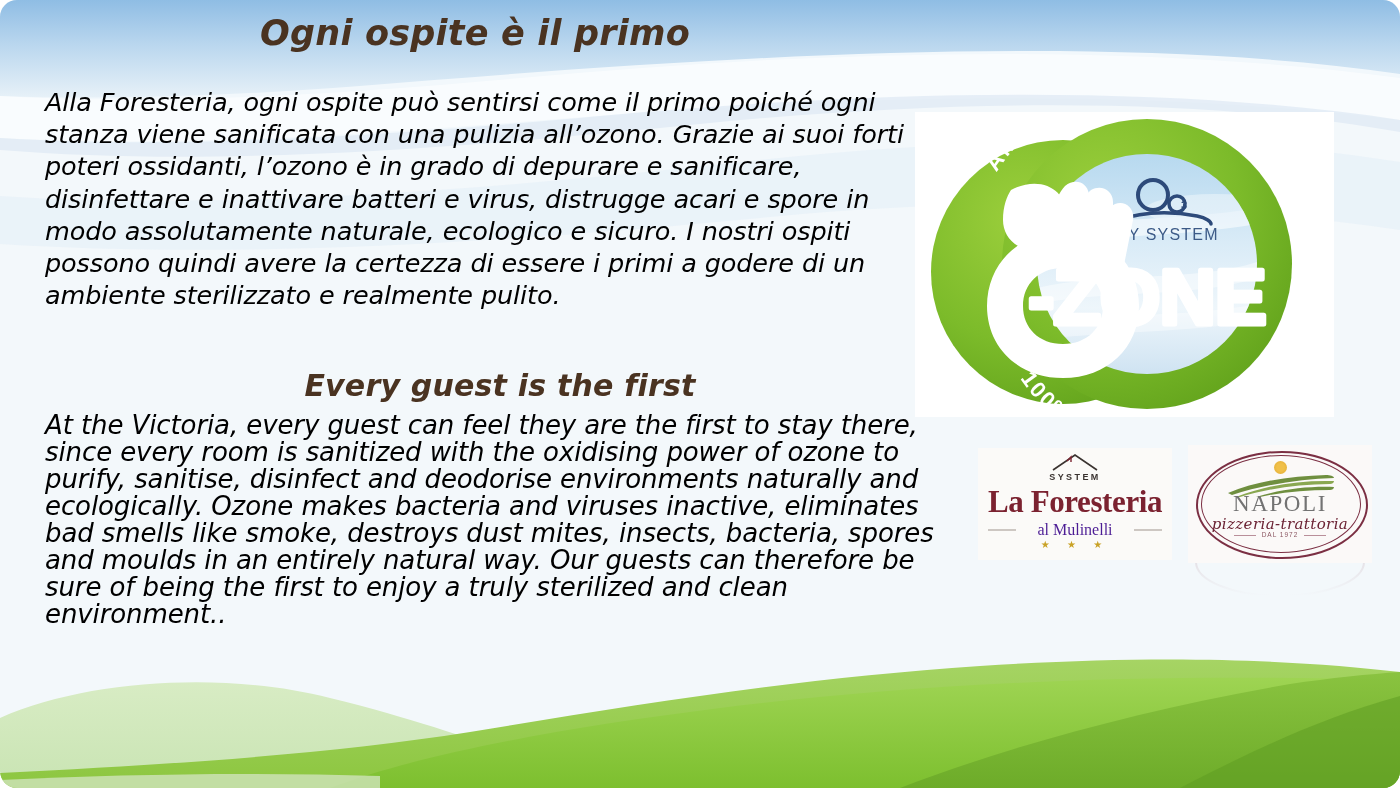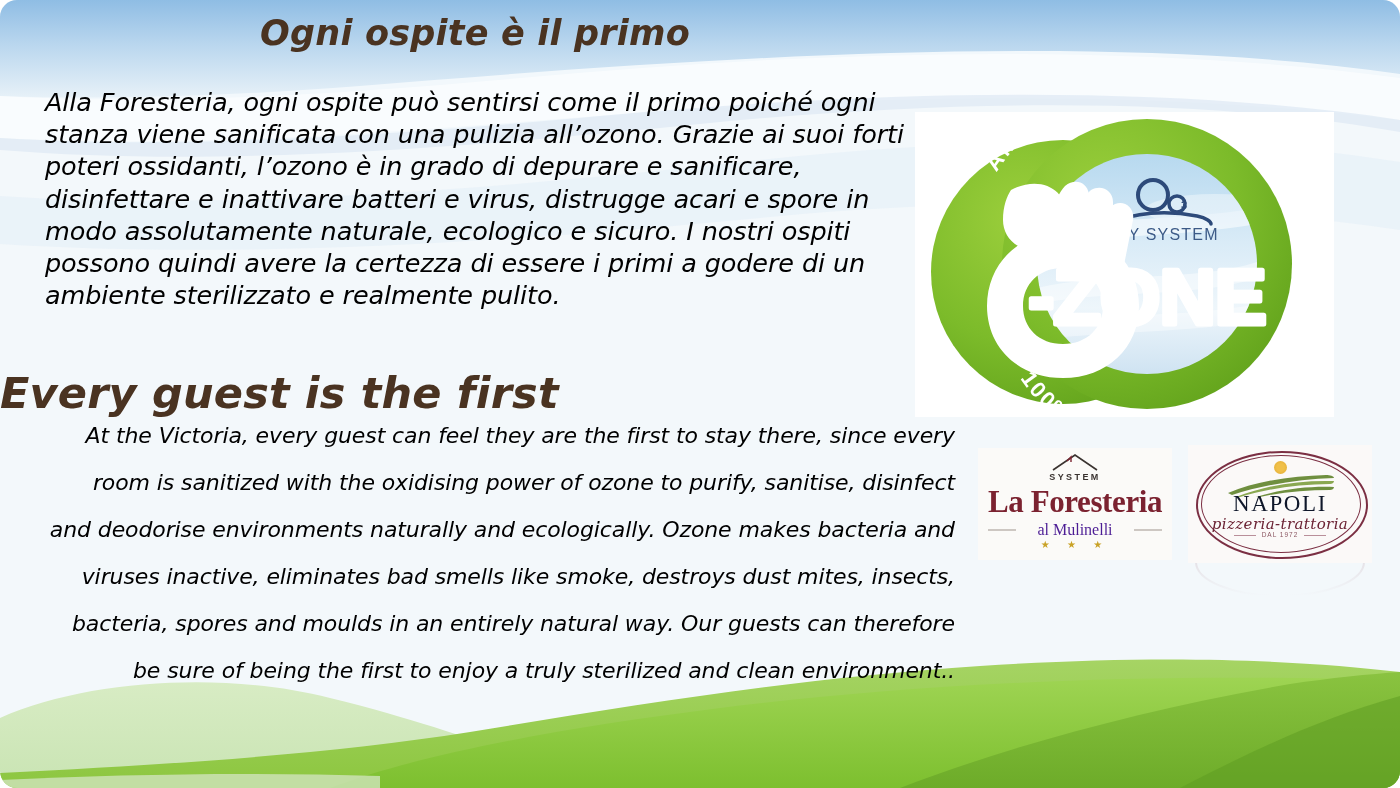--- a/index.html
+++ b/index.html
@@ -47,21 +47,22 @@
   }
   #title-it {
     left: 0; top: 13px;
     width: 950px;
     text-align: center;
     font-size: 35px;
   }
   #title-en {
     left: 0; top: 368px;
     width: 1000px;
-    font-size: 43px;
+    text-align: center;
+    font-size: 30px;
   }
 
   .body-text {
     position: absolute;
     z-index: 5;
     font-family: "DejaVu Sans", sans-serif;
     font-style: italic;
     color: #000000;
     font-size: 25.5px;
     line-height: 32.2px;
@@ -70,23 +71,22 @@
   }
   #para-it {
     left: 45px;
     top: 86px;
     width: 880px;
   }
   #para-en {
     left: 45px;
     top: 412px;
     width: 910px;
-    font-size: 22px;
-    line-height: 47px;
-    text-align: right;
+    font-size: 26px;
+    line-height: 27px;
   }
 
   
   #ozone-panel {
     position: absolute;
     left: 915px; top: 112px;
     width: 419px; height: 305px;
     background: #ffffff;
     z-index: 6;
   }
@@ -160,21 +160,21 @@
   .np-sun {
     position: absolute; left: 86px; top: 16px;
     width: 13px; height: 13px; border-radius: 50%;
     background: radial-gradient(circle, #f0c04a 40%, #e8b43c 70%, rgba(240,192,74,.15) 100%);
   }
   .np-field { position: absolute; left: 38px; top: 28px; }
   .np-name {
     position: absolute; left: 0; top: 46px; width: 184px;
     text-align: center;
     font-family: "Liberation Serif", serif;
-    font-size: 23px; color: #0f172a; letter-spacing: 1.6px;
+    font-size: 23px; color: #737373; letter-spacing: 1.6px;
   }
   .np-sub {
     position: absolute; left: 0; top: 70px; width: 184px;
     text-align: center;
     font-family: "DejaVu Serif", serif;
     font-style: italic; font-size: 15px; color: #6b2233; letter-spacing: .4px;
   }
   .np-dal {
     position: absolute; left: 0; top: 86px; width: 184px;
     text-align: center;

